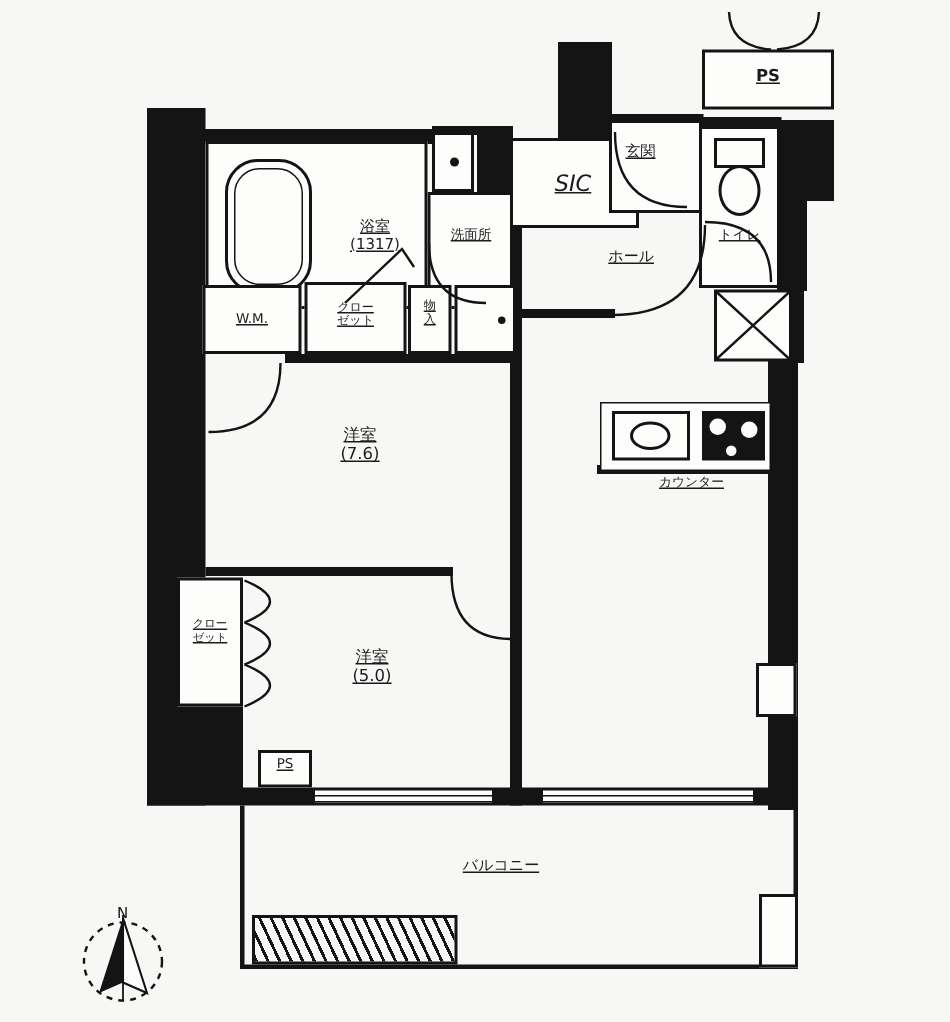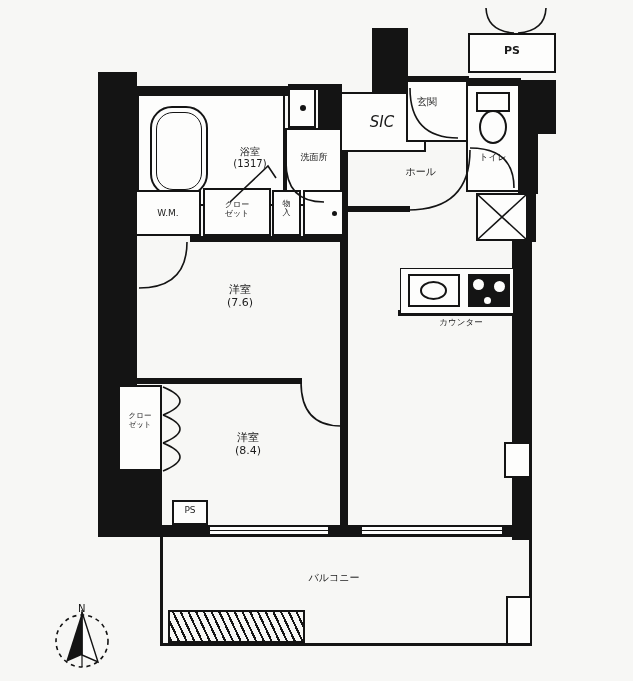--- a/index.html
+++ b/index.html
@@ -1,21 +1,21 @@
 <!DOCTYPE html>
 <html><head>
 <meta charset="utf-8">
 <style>
   html,body{margin:0;padding:0;background:#ffffff;}
   .plan{position:relative;width:633px;height:681px;background:#f7f7f5;overflow:hidden;
         font-family:"DejaVu Sans",sans-serif;color:#1b1b1b;}
   .wall{position:absolute;background:#141414;}
   .room{position:absolute;background:#fdfdfc;border:2px solid #141414;box-sizing:border-box;}
   .thinline{position:absolute;background:#141414;}
-  .lbl{position:absolute;text-align:center;line-height:1.18;color:#1b1b1b;white-space:nowrap;}
+  .lbl{position:absolute;text-align:center;line-height:1.18;color:#1b1b1b;white-space:nowrap;text-decoration:underline;}
   .lbl span{display:block;}
   .tub{position:absolute;background:#fdfdfc;border:2px solid #141414;border-radius:22px;box-sizing:border-box;}
   .tub-inner{position:absolute;inset:4px;border:1.5px solid #141414;border-radius:17px;}
   .dot{position:absolute;background:#141414;border-radius:50%;}
   .oval{position:absolute;border:2px solid #141414;border-radius:50%;background:#fdfdfc;box-sizing:border-box;}
   .stove{position:absolute;background:#141414;}
   .burner{position:absolute;background:#fdfdfc;border-radius:50%;}
   .window{position:absolute;background:#fdfdfc;border-top:1.5px solid #141414;border-bottom:1.5px solid #141414;box-sizing:border-box;}
   .window::after{content:"";position:absolute;left:0;right:0;top:50%;height:1.4px;margin-top:-0.7px;background:#141414;}
   .stripes{position:absolute;border:2px solid #141414;box-sizing:border-box;background:
@@ -122,21 +122,21 @@
   <div class="lbl" style="left:277px;top:199px;width:19px;font-size:8px;">
     <span>物</span>
     <span>入</span>
   </div>
   <div class="lbl" style="left:200px;top:284px;width:80px;font-size:11px;">
     <span>洋室</span>
     <span>(7.6)</span>
   </div>
   <div class="lbl" style="left:208px;top:432px;width:80px;font-size:11px;">
     <span>洋室</span>
-    <span>(8.4)</span>
+    <span>(5.0)</span>
   </div>
   <div class="lbl" style="left:121px;top:412px;width:38px;font-size:7.5px;">
     <span>クロー</span>
     <span>ゼット</span>
   </div>
   <div class="lbl" style="left:426px;top:317px;width:70px;font-size:8.5px;">
     <span>カウンター</span>
   </div>
   <div class="lbl" style="left:292px;top:572px;width:84px;font-size:10px;">
     <span>バルコニー</span>

